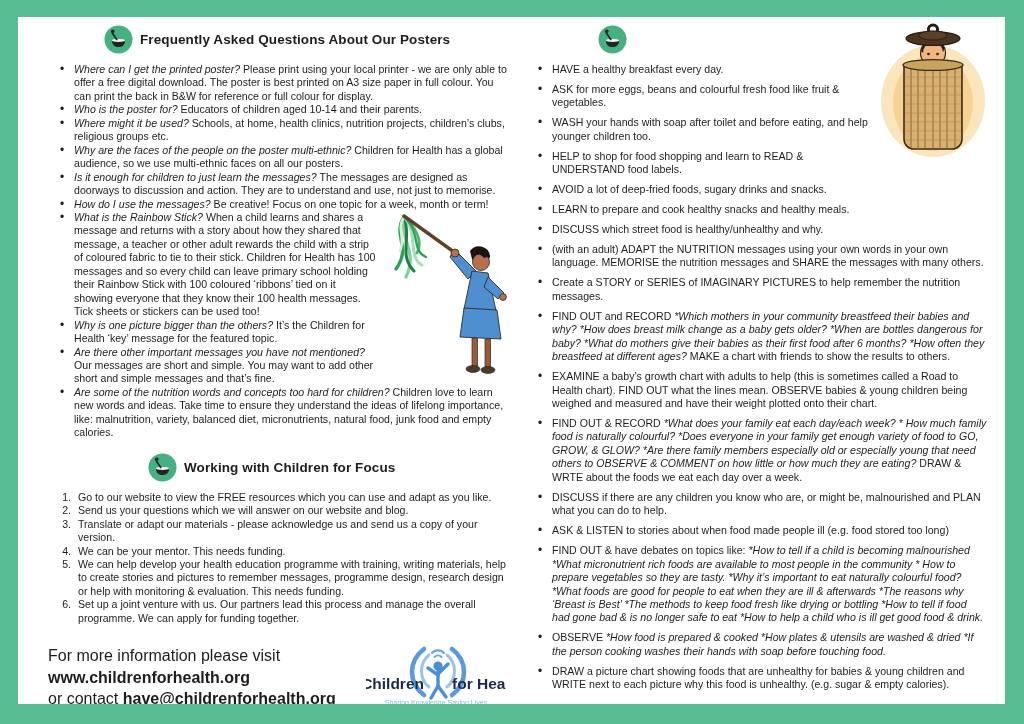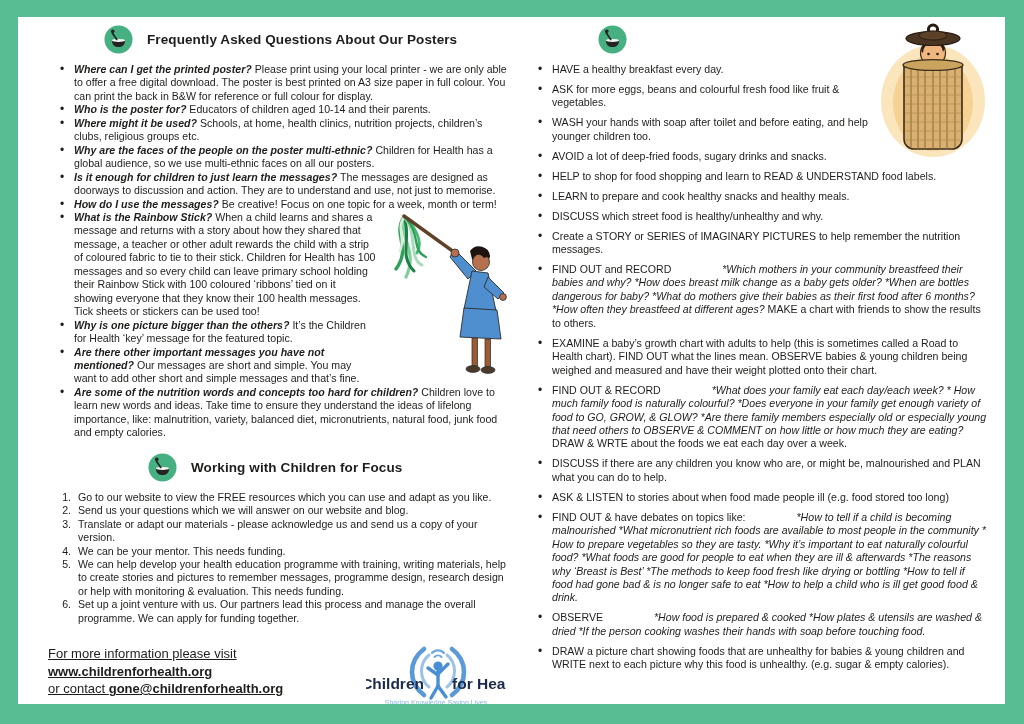--- a/index.html
+++ b/index.html
@@ -5,42 +5,42 @@
   * { margin:0; padding:0; box-sizing:border-box; }
   html,body { width:1024px; height:724px; }
   body { font-family:"Liberation Sans", sans-serif; color:#1d1d1b; }
   .page { position:relative; width:1024px; height:724px; background:#58BD92; }
   .sheet { position:absolute; left:18px; top:17px; width:987px; height:687px; background:#ffffff; overflow:hidden; }
 
   .col { position:absolute; top:8px; }
   .col-left  { left:30px;  width:462px; }
   .col-right { left:508px; width:461px; }
 
-  .section-header { display:flex; align-items:center; gap:14px; margin-bottom:9px; }
+  .section-header { display:flex; align-items:center; gap:7px; margin-bottom:9px; }
   .section-header .ttl { font-size:13.5px; font-weight:bold; letter-spacing:0.1px; }
   .hdr-faq     { margin-left:56px; }
   .hdr-working { margin-left:100px; margin-top:13px; }
   .hdr-ideas   { margin-left:72px; }
 
   ul.doclist { list-style:none; font-size:10.6px; line-height:1.27; }
   ul.doclist li { position:relative; padding-left:26px; }
   ul.doclist li::before { content:"•"; position:absolute; left:12px; top:-1px; font-size:12px; }
-  .q { font-weight:bold; font-style:italic; }
-  .it { font-style:italic;margin-left:48px; }
+  .q { font-weight:normal; font-style:italic; }
+  .it { font-style:italic; }
 
   ul.ideas li { margin-bottom:6.5px; }
 
   ol.worklist { font-size:10.6px; line-height:1.27; padding-left:26px; margin-bottom:12px; }
   ol.worklist li { padding-left:4px; }
 
   .float-girl  { float:right; width:126px; height:174px; margin:-4px 0 4px 8px; }
   .float-basket{ float:right; width:108px; height:136px; margin:-2px 0 8px 10px; }
 
   .left-footer { display:flex; align-items:flex-start; gap:10px; margin-top:12px; }
-  .contact { font-size:13px; line-height:1.35; flex:1; padding-top:8px;text-decoration:underline; }
+  .contact { font-size:16px; line-height:1.35; flex:1; padding-top:8px; }
   .contact b { font-weight:bold; }
   .logo-box { width:140px; height:80px; flex:0 0 auto; margin-right:4px; }
 
   svg { display:block; }
   svg text { font-family:"Liberation Sans", sans-serif; }
 </style>
 </head>
 <body>
 
 <div class="page">
@@ -131,21 +131,21 @@
           <li>Send us your questions which we will answer on our website and blog.</li>
           <li>Translate or adapt our materials - please acknowledge us and send us a copy of your version.</li>
           <li>We can be your mentor. This needs funding.</li>
           <li>We can help develop your health education programme with training, writing materials, help to create stories and pictures to remember messages, programme design, research design or help with monitoring &amp; evaluation. This needs funding.</li>
           <li>Set up a joint venture with us. Our partners lead this process and manage the overall programme. We can apply for funding together.</li>
         </ol>
 
       <div class="left-footer">
         <div class="contact">
           <span>For more information please visit </span><b>www.childrenforhealth.org</b><br>
-          <span>or contact </span><b>gone@childrenforhealth.org</b>
+          <span>or contact </span><b>have@childrenforhealth.org</b>
         </div>
         <div class="logo-box">
           <svg viewBox="0 0 140 80" width="140" height="80">
             <g fill="none" stroke="#4A8FD3" stroke-linecap="round">
               <path d="M58 12 C42 24, 42 46, 58 58" stroke-width="4.6" opacity="0.9"></path>
               <path d="M86 12 C102 24, 102 46, 86 58" stroke-width="4.6" opacity="0.9"></path>
               <path d="M63 18 C53 26, 53 42, 63 50" stroke-width="3" opacity="0.55"></path>
               <path d="M81 18 C91 26, 91 42, 81 50" stroke-width="3" opacity="0.55"></path>
               <path d="M66 16 a8 8 0 0 1 12 0" stroke-width="2.2" opacity="0.8"></path>
               <path d="M68.5 20 a5 5 0 0 1 7 0" stroke-width="2" opacity="0.8"></path>
@@ -216,24 +216,25 @@
             <line x1="13.2" y1="15" x2="8.6" y2="8.2" stroke="#242424" stroke-width="1.7" stroke-linecap="round"></line>
             <path d="M9.4 8.6 c-2.2 -0.2 -3 -2.6 -1.4 -3.7 c1.5 -1 3.4 0.3 3 2.2" fill="#242424"></path>
           </svg>
         </span>
       </div>
 
       <ul class="doclist ideas">
           <li><span>HAVE a healthy breakfast every day.</span></li>
           <li><span>ASK for more eggs, beans and colourful fresh food like fruit &amp; vegetables.</span></li>
           <li><span>WASH your hands with soap after toilet and before eating, and help younger children too.</span></li>
+          <li><span>HELP to shop for food shopping and learn to READ &amp; UNDERSTAND food labels.</span></li>
           <li><span>AVOID a lot of deep-fried foods, sugary drinks and snacks.</span></li>
-          <li><span>HELP to shop for food shopping and learn to READ &amp; UNDERSTAND food labels.</span></li>
           <li><span>LEARN to prepare and cook healthy snacks and healthy meals.</span></li>
           <li><span>DISCUSS which street food is healthy/unhealthy and why.</span></li>
+          <li><span>(with an adult) ADAPT the NUTRITION messages using your own words in your own language. MEMORISE the nutrition messages and SHARE the messages with many others.</span></li>
           <li><span>Create a STORY or SERIES of IMAGINARY PICTURES to help remember the nutrition messages.</span></li>
           <li><span>FIND OUT and RECORD </span><span class="it">*Which mothers in your community breastfeed their babies and why? *How does breast milk change as a baby gets older? *When are bottles dangerous for baby? *What do mothers give their babies as their first food after 6 months? *How often they breastfeed at different ages?</span><span> MAKE a chart with friends to show the results to others.</span></li>
           <li><span>EXAMINE a baby’s growth chart with adults to help (this is sometimes called a Road to Health chart). FIND OUT what the lines mean. OBSERVE babies &amp; young children being weighed and measured and have their weight plotted onto their chart.</span></li>
           <li><span>FIND OUT &amp; RECORD </span><span class="it">*What does your family eat each day/each week? * How much family food is naturally colourful? *Does everyone in your family get enough variety of food to GO, GROW, &amp; GLOW? *Are there family members especially old or especially young that need others to OBSERVE &amp; COMMENT on how little or how much they are eating?</span><span> DRAW &amp; WRTE about the foods we eat each day over a week.</span></li>
           <li><span>DISCUSS if there are any children you know who are, or might be, malnourished and PLAN what you can do to help.</span></li>
           <li><span>ASK &amp; LISTEN to stories about when food made people ill (e.g. food stored too long)</span></li>
           <li><span>FIND OUT &amp; have debates on topics like: </span><span class="it">*How to tell if a child is becoming malnourished *What micronutrient rich foods are available to most people in the community * How to prepare vegetables so they are tasty. *Why it’s important to eat naturally colourful food? *What foods are good for people to eat when they are ill &amp; afterwards *The reasons why ‘Breast is Best’ *The methods to keep food fresh like drying or bottling *How to tell if food had gone bad &amp; is no longer safe to eat *How to help a child who is ill get good food &amp; drink.</span></li>
           <li><span>OBSERVE </span><span class="it">*How food is prepared &amp; cooked *How plates &amp; utensils are washed &amp; dried *If the person cooking washes their hands with soap before touching food.</span></li>
           <li><span>DRAW a picture chart showing foods that are unhealthy for babies &amp; young children and WRITE next to each picture why this food is unhealthy. (e.g. sugar &amp; empty calories).</span></li>
         </ul>

